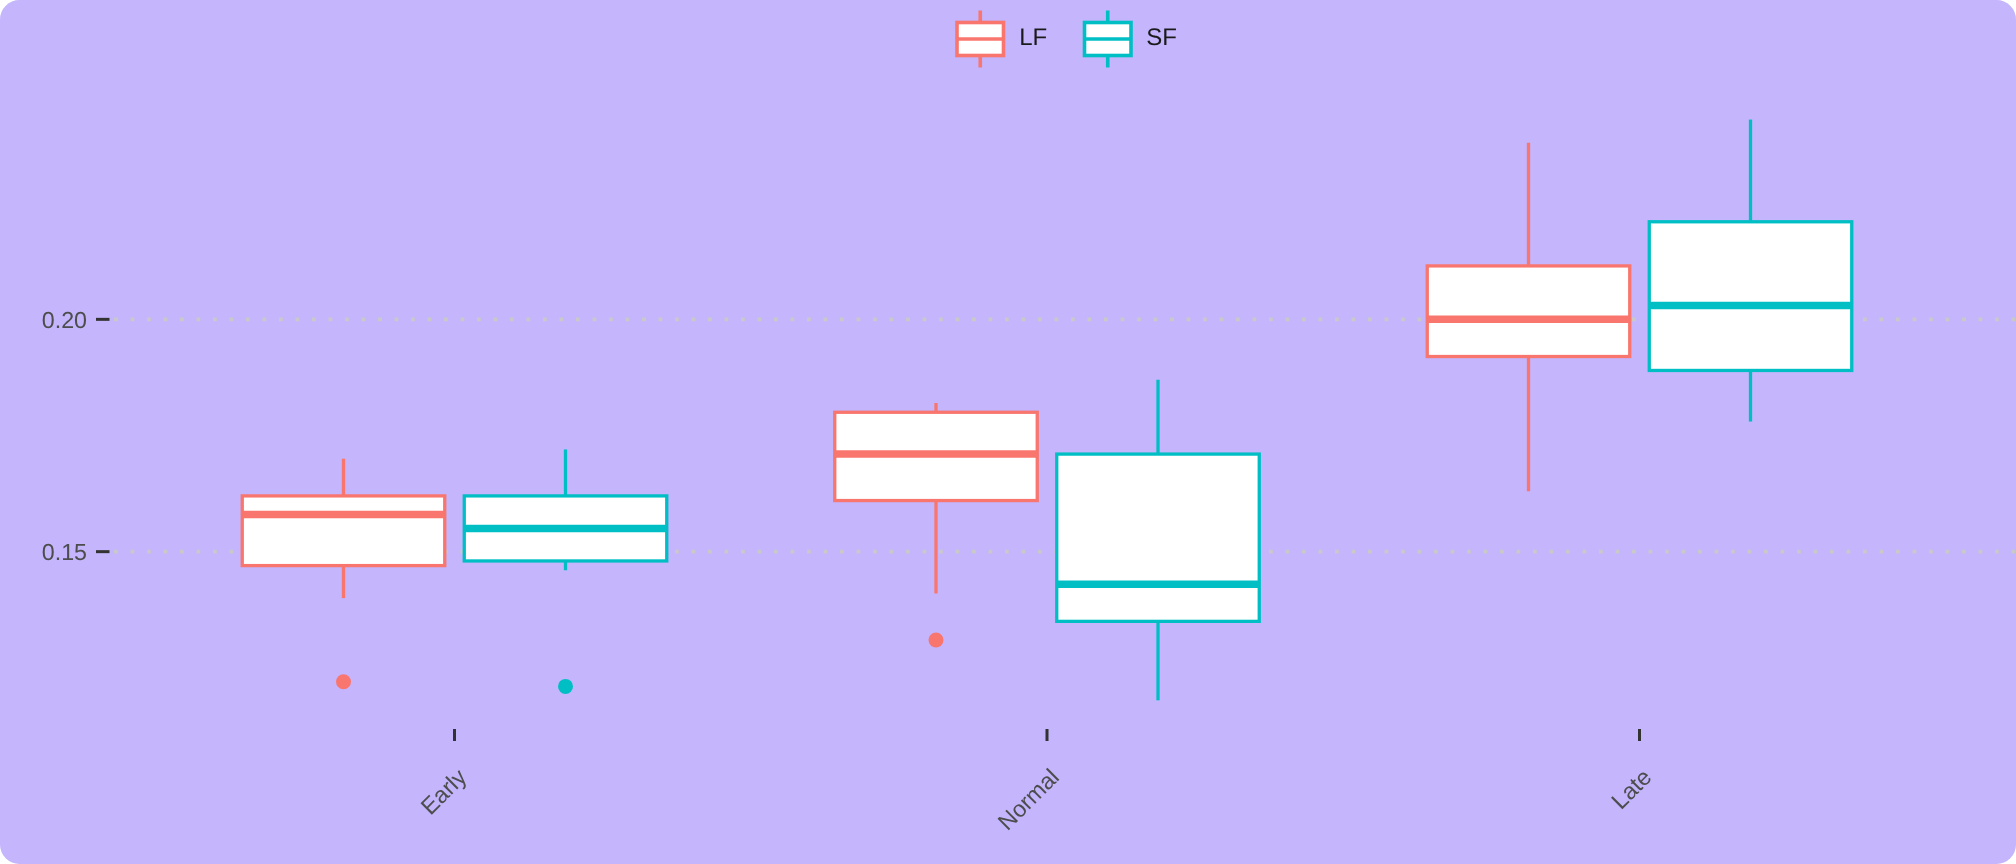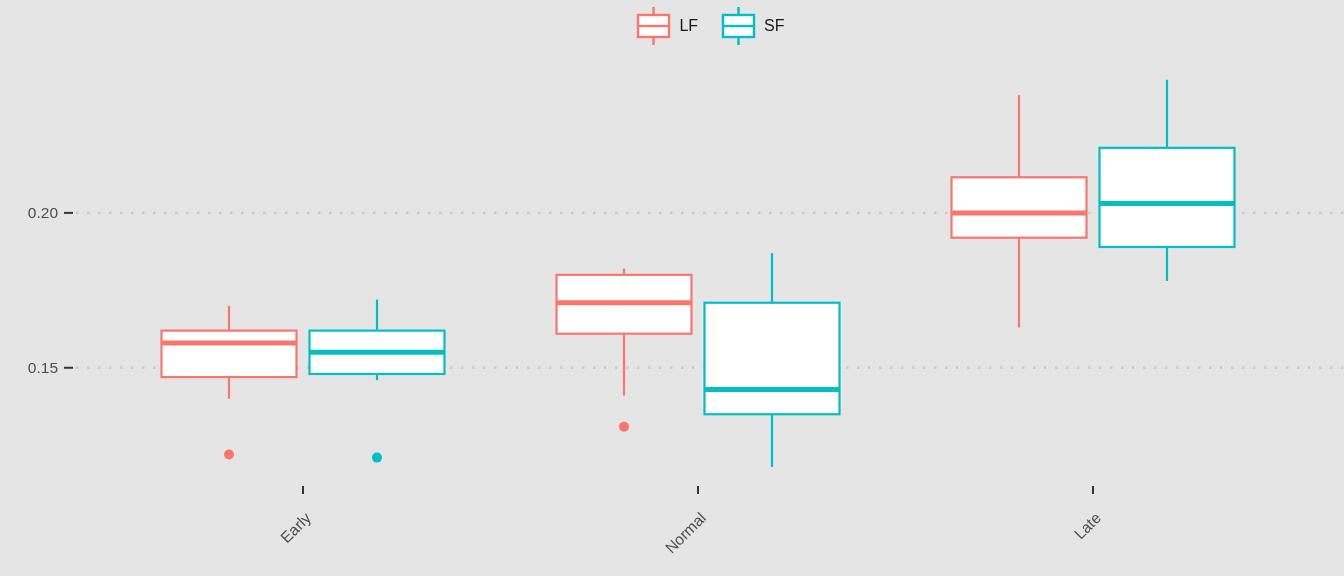--- a/index.html
+++ b/index.html
@@ -5,22 +5,23 @@
   html, body {
     margin: 0;
     padding: 0;
     background: #ffffff;
     font-family: "Liberation Sans", sans-serif;
   }
   .chart {
     position: relative;
     width: 1344px;
     height: 576px;
-    background: #e5e5e5;
+    background: #c4b5fd;
     overflow: hidden;
+    border-radius: 13px;
   }
   .legend {
     position: absolute;
     top: 4px;
     left: 76px;
     width: 1268px;
     height: 44px;
     display: flex;
     justify-content: center;
     align-items: center;

